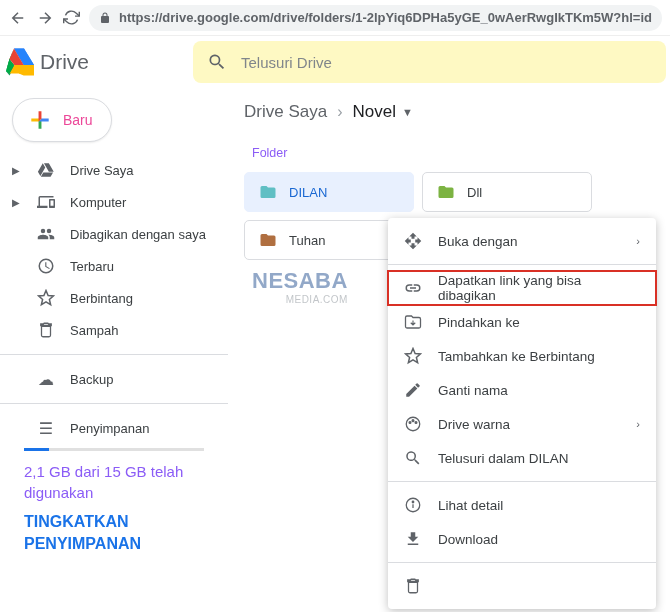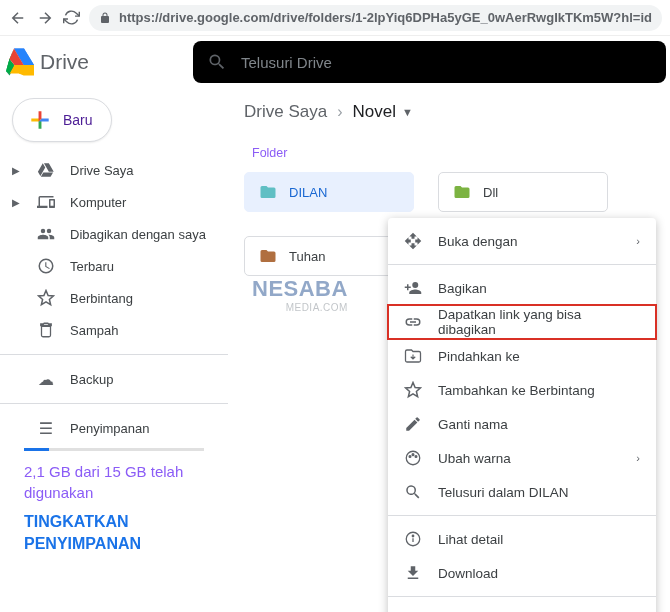--- a/index.html
+++ b/index.html
@@ -7,57 +7,57 @@
 
 .browser-bar { height: 36px; display: flex; align-items: center; padding: 0 8px; gap: 8px; border-bottom: 1px solid #eee; }
 .nav-btn { width: 24px; height: 24px; display: flex; align-items: center; justify-content: center; color: #5f6368; cursor: pointer; }
 .url-bar { flex: 1; display: flex; align-items: center; background: #f1f3f4; border-radius: 14px; height: 26px; padding: 0 10px; gap: 8px; }
 .url-text { color: #5f6368; font-size: 13px; white-space: nowrap; overflow: hidden; font-weight: bold; }
 
 .header { height: 52px; display: flex; align-items: center; padding: 0 4px; gap: 6px; }
 .drive-logo { width: 30px; height: 28px; }
 .app-name { font-size: 21px; color: #5f6368; }
 .search-wrap { margin-left: 98px; flex: 1; }
-.search-box { display: flex; align-items: center; background: #000000; border-radius: 8px; height: 42px; padding: 0 14px; gap: 14px; }
+.search-box { display: flex; align-items: center; background: #fef9c3; border-radius: 8px; height: 42px; padding: 0 14px; gap: 14px; }
 .search-text { color: #80868b; font-size: 15px; }
 
 .body-wrap { display: flex; }
 .sidebar { width: 228px; padding: 10px 0; }
 .new-btn { margin: 0 0 12px 12px; width: 100px; height: 44px; border-radius: 22px; border: 1px solid #dadce0; background: #fff; display: flex; align-items: center; gap: 10px; padding: 0 14px; box-shadow: 0 1px 2px rgba(0,0,0,0.08); cursor: pointer; }
-.new-btn span { font-size: 14px; color: #4c1d95; }
+.new-btn span { font-size: 14px; color: #ec4899; }
 .sb-item { display: flex; align-items: center; height: 32px; padding: 0 12px; gap: 14px; cursor: pointer; }
 .sb-item .arrow { width: 10px; color: #5f6368; font-size: 10px; }
 .sb-icon { width: 20px; color: #5f6368; display: flex; justify-content: center; }
 .sb-label { font-size: 13px; color: #3c4043; }
 .divider { height: 1px; background: #dadce0; margin: 8px 0; }
 .storage-block { padding: 0 24px; }
 .storage-bar { height: 3px; background: #e0e0e0; margin: 4px 0 10px; }
 .storage-bar div { height: 100%; width: 14%; background: #1a73e8; }
 .storage-text { font-size: 15px; color: #8b5cf6; line-height: 1.4; margin-bottom: 8px; }
 .upgrade { font-size: 16px; color: #1a73e8; font-weight: bold; line-height: 1.4; }
 
 .main { flex: 1; padding: 4px 16px; }
 .breadcrumb { display: flex; align-items: center; gap: 10px; height: 40px; }
 .bc-item { font-size: 17px; color: #5f6368; }
 .bc-item.current { color: #202124; display: flex; align-items: center; gap: 6px; }
 .bc-sep { color: #9aa0a6; }
 .section-label { font-size: 12.5px; color: #8b5cf6; margin: 14px 0 12px 8px; }
-.folder-grid { display: flex; flex-wrap: wrap; gap: 24px; }
+.folder-grid { display: flex; flex-wrap: wrap; gap: 8px; }
 .folder-card { width: 170px; height: 40px; border: 1px solid #dadce0; border-radius: 5px; display: flex; align-items: center; gap: 12px; padding: 0 14px; cursor: pointer; font-size: 13px; color: #3c4043; }
 .folder-card.selected { background: #e8f0fe; border-color: #e8f0fe; color: #1967d2; }
 .folder-icon { width: 18px; }
 
 .context-menu { position: absolute; left: 388px; top: 218px; width: 268px; background: #fff; border-radius: 4px; box-shadow: 0 2px 10px rgba(0,0,0,0.25); padding: 6px 0; z-index: 10; }
 .cm-item { display: flex; align-items: center; height: 34px; padding: 0 16px; gap: 16px; cursor: pointer; font-size: 13.5px; color: #3c4043; }
 .cm-icon { width: 18px; color: #5f6368; display: flex; justify-content: center; }
 .cm-arrow { margin-left: auto; color: #5f6368; font-size: 11px; }
 .cm-divider { height: 1px; background: #dadce0; margin: 6px 0; }
 .highlight-box { outline: 2px solid #d93025; outline-offset: -1px; }
 
-.watermark { position: absolute; left: 252px; top: 276px; opacity: 0.6; z-index: 5; pointer-events: none; }
+.watermark { position: absolute; left: 252px; top: 268px; opacity: 0.6; z-index: 5; pointer-events: none; }
 .wm-text { font-size: 22px; font-weight: bold; color: #4a6fa5; letter-spacing: 0.5px; }
 .wm-sub { font-size: 10px; color: #9aa0a6; text-align: right; letter-spacing: 0.5px; }
 </style>
 </head>
 <body>
 
 <div class="browser-bar">
   <div class="nav-btn">
       <svg width="18" height="18" viewBox="0 0 24 24" fill="none" stroke="currentColor" stroke-width="2">
         <path d="M19 12H5M12 19l-7-7 7-7"></path>
@@ -236,28 +236,20 @@
     <div class="cm-item">
       <span class="cm-icon">
         <svg width="18" height="18" viewBox="0 0 24 24" fill="currentColor">
           <path d="M10 9h4V6h3l-5-5-5 5h3zm-1 1H6V7l-5 5 5 5v-3h3zm14 2l-5-5v3h-3v4h3v3zm-9 3h-4v3H7l5 5 5-5h-3z"></path>
         </svg>
       </span>
       <span>Buka dengan</span>
       <span class="cm-arrow">›</span>
     </div>
     <div class="cm-divider"></div>
-    <div class="cm-item">
-      <span class="cm-icon">
-        <svg width="18" height="18" viewBox="0 0 24 24" fill="currentColor">
-          <path d="M15 12a4 4 0 100-8 4 4 0 000 8zm-9-2V7H4v3H1v2h3v3h2v-3h3v-2zm9 4c-2.67 0-8 1.34-8 4v2h16v-2c0-2.66-5.33-4-8-4z"></path>
-        </svg>
-      </span>
-      <span>Bagikan</span>
-    </div>
     <div class="cm-item highlight-box">
       <span class="cm-icon">
         <svg width="18" height="18" viewBox="0 0 24 24" fill="currentColor">
           <path d="M3.9 12a3.1 3.1 0 013.1-3.1h4V7H7a5 5 0 000 10h4v-1.9H7A3.1 3.1 0 013.9 12zM8 13h8v-2H8zm9-6h-4v1.9h4a3.1 3.1 0 010 6.2h-4V17h4a5 5 0 000-10z"></path>
         </svg>
       </span>
       <span>Dapatkan link yang bisa dibagikan</span>
     </div>
     <div class="cm-item">
       <span class="cm-icon">
@@ -286,21 +278,21 @@
     </div>
     <div class="cm-item">
       <span class="cm-icon">
         <svg width="18" height="18" viewBox="0 0 24 24" fill="none" stroke="currentColor" stroke-width="1.7">
           <circle cx="12" cy="12" r="9"></circle>
           <circle cx="8" cy="10" r="1.2" fill="currentColor"></circle>
           <circle cx="12" cy="7.5" r="1.2" fill="currentColor"></circle>
           <circle cx="16" cy="10" r="1.2" fill="currentColor"></circle>
         </svg>
       </span>
-      <span>Ubah warna</span>
+      <span>Drive warna</span>
       <span class="cm-arrow">›</span>
     </div>
     <div class="cm-item">
       <span class="cm-icon">
         <svg width="18" height="18" viewBox="0 0 24 24" fill="currentColor">
           <path d="M15.5 14h-.79l-.28-.27a6.5 6.5 0 10-.7.7l.27.28v.79l5 5L20.49 19zm-6 0a4.5 4.5 0 110-9 4.5 4.5 0 010 9z"></path>
         </svg>
       </span>
       <span>Telusuri dalam DILAN</span>
     </div>

